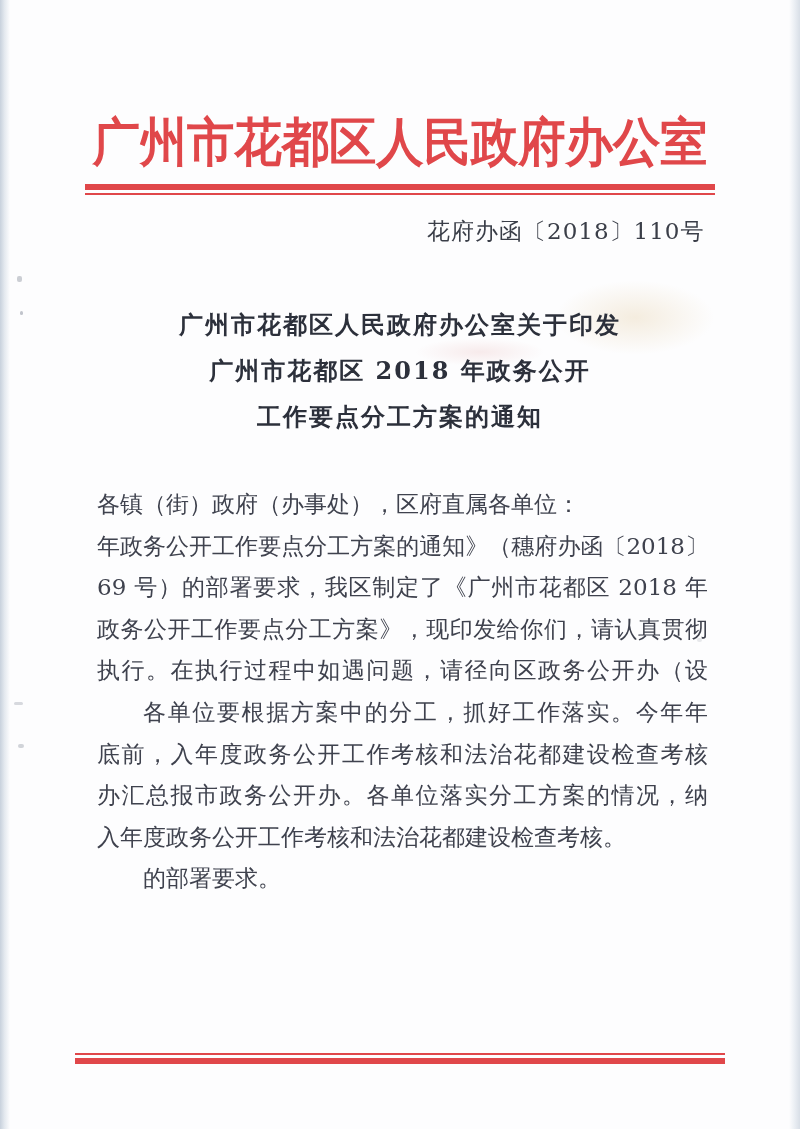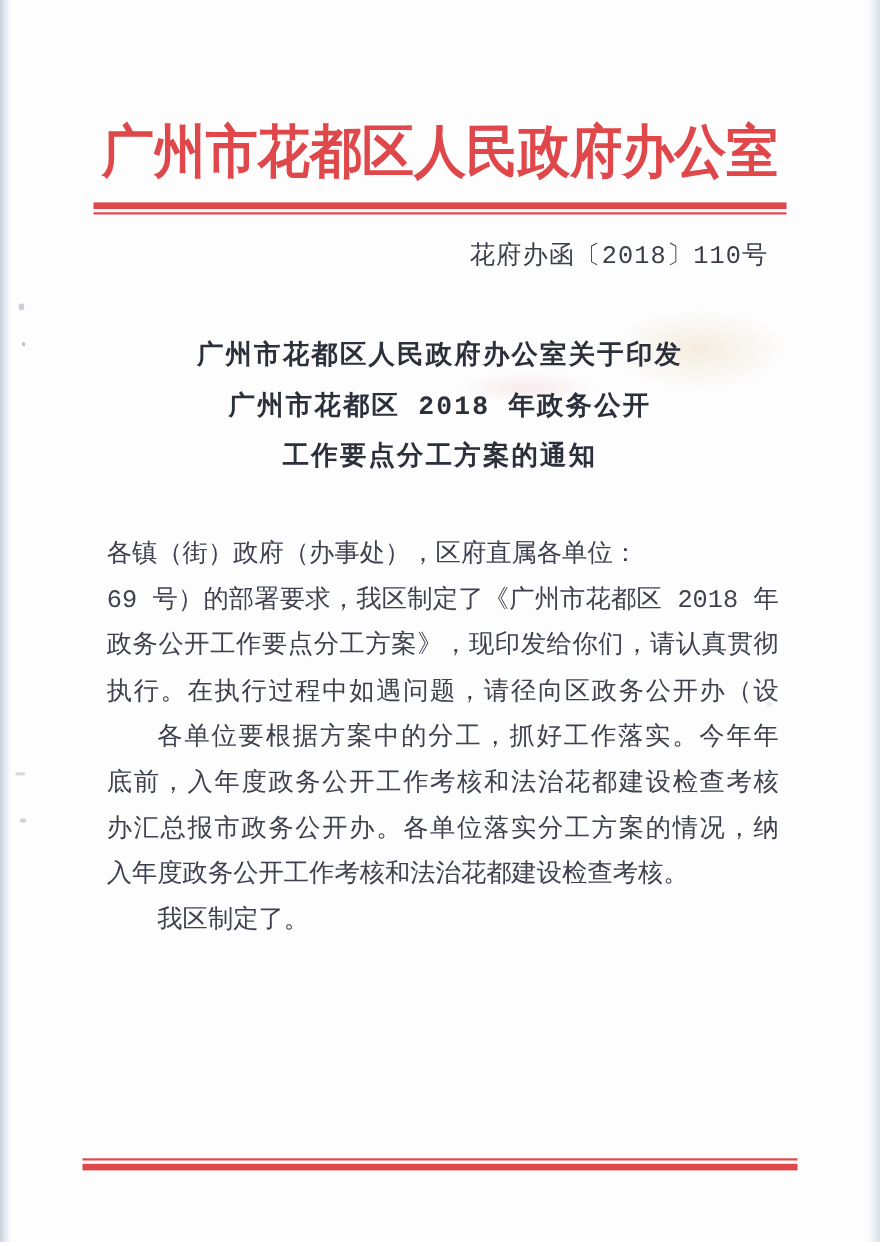--- a/index.html
+++ b/index.html
@@ -4,21 +4,21 @@
 <style>
   :root{
     --accent-red:#e0474a;
     --title-text:#2c303b;
     --body-text:#3f424e;
     --doc-number-text:#3a3e48;
   }
   *{margin:0;padding:0;box-sizing:border-box;}
   html,body{width:800px;height:1133px;}
   body{background:#ffffff;font-family:"DejaVu Serif","Liberation Serif",serif;}
-  .page{position:relative;width:800px;height:1129px;background:#fdfdfe;overflow:hidden;font-family:Liberation Mono, monospace;}
+  .page{position:relative;width:800px;height:1129px;background:#fdfdfe;overflow:hidden;}
 
   
   .edge-left{position:absolute;left:0;top:0;width:10px;height:100%;
     background:linear-gradient(to right,#bec9d6 0%,#dfe5ec 45%,rgba(255,255,255,0) 100%);opacity:.85;}
   .edge-right{position:absolute;right:0;top:0;width:11px;height:100%;
     background:linear-gradient(to left,#cfd7e1 0%,#e6ebf1 50%,rgba(255,255,255,0) 100%);opacity:.8;}
   .speck{position:absolute;background:#8f95a2;border-radius:2px;}
   .sp1{left:17px;top:276px;width:5px;height:6px;opacity:.45;}
   .sp2{left:20px;top:311px;width:3px;height:4px;opacity:.55;}
   .sp3{left:14px;top:702px;width:9px;height:3px;opacity:.35;}
@@ -81,28 +81,29 @@
   <div class="doc-number">花府办函〔2018〕110号</div>
 
   <div class="title">
     <div>广州市花都区人民政府办公室关于印发</div>
     <div>广州市花都区 2018 年政务公开</div>
     <div>工作要点分工方案的通知</div>
   </div>
 
   <div class="body-block">
     <div class="bline">各镇（街）政府（办事处），区府直属各单位：</div>
+    <div class="bline fill">年政务公开工作要点分工方案的通知》（穗府办函〔2018〕</div>
     <div class="bline fill">69 号）的部署要求，我区制定了《广州市花都区 2018 年</div>
     <div class="bline fill">政务公开工作要点分工方案》，现印发给你们，请认真贯彻</div>
     <div class="bline fill">执行。在执行过程中如遇问题，请径向区政务公开办（设</div>
     <div class="bline fill indent">各单位要根据方案中的分工，抓好工作落实。今年年</div>
     <div class="bline fill">底前，入年度政务公开工作考核和法治花都建设检查考核</div>
     <div class="bline fill">办汇总报市政务公开办。各单位落实分工方案的情况，纳</div>
     <div class="bline">入年度政务公开工作考核和法治花都建设检查考核。</div>
-    <div class="bline indent">我区制定了。</div>
+    <div class="bline indent">的部署要求。</div>
   </div>
 
   <div class="rule rule-bottom">
     <div class="thin"></div>
     <div class="thick"></div>
   </div>
 
 </div>
 
 </body></html>

